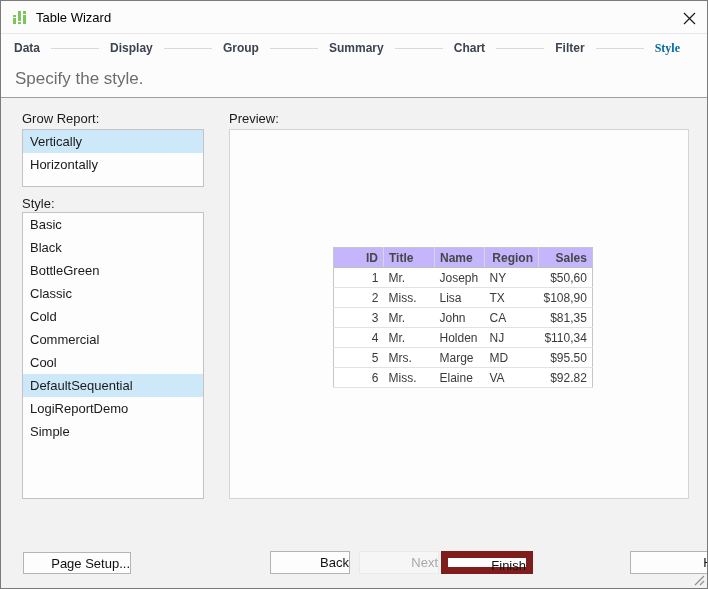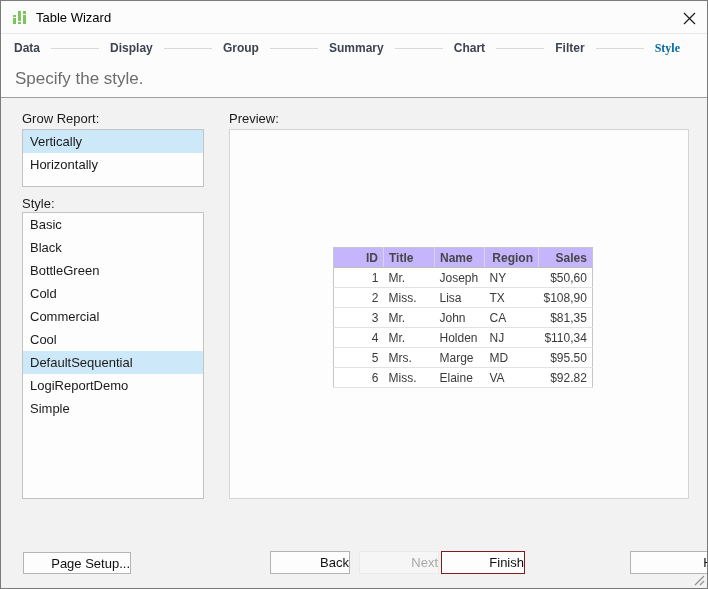--- a/index.html
+++ b/index.html
@@ -43,21 +43,21 @@
   .al-right{text-align:right;}
   .al-left{text-align:left;}
   
   .btn{
     position:absolute;height:23px;background:#fdfdfd;border:1px solid #b4b4b4;
     font-family:inherit;font-size:13px;color:#111;text-align:right;padding:0;
   }
   #btn-page-setup{left:22px;top:551px;width:108px;height:22px;}
   #btn-back{left:269px;top:550px;width:80px;}
   #btn-next{left:358px;top:550px;width:80px;background:#f6f6f6;border-color:#eaeaea;color:#a8a8a8;}
-  #btn-finish{left:440px;top:550px;width:84px;border:1px solid #7f1d1d;}
+  #btn-finish{left:440px;top:550px;width:92px;border:7px solid #7f1d1d;}
   #btn-cancel{left:529px;top:550px;width:80px;}
   #btn-help{left:629px;top:550px;width:101px;}
   .resize-grip{position:absolute;right:2px;bottom:2px;width:13px;height:13px;}
 </style>
 </head>
 <body>
 
 <div class="dialog">
 
   <div class="header-zone">
@@ -103,20 +103,21 @@
   <div class="listbox" id="grow-list">
       <div class="opt selected">Vertically</div>
       <div class="opt">Horizontally</div>
     </div>
 
   <div class="panel-label" style="left:21px;top:195px;">Style:</div>
   <div class="listbox" id="style-list">
       <div class="opt">Basic</div>
       <div class="opt">Black</div>
       <div class="opt">BottleGreen</div>
+      <div class="opt">Classic</div>
       <div class="opt">Cold</div>
       <div class="opt">Commercial</div>
       <div class="opt">Cool</div>
       <div class="opt selected">DefaultSequential</div>
       <div class="opt">LogiReportDemo</div>
       <div class="opt">Simple</div>
     </div>
 
   <div class="panel-label" style="left:228px;top:110px;">Preview:</div>
   <div id="preview-box">

